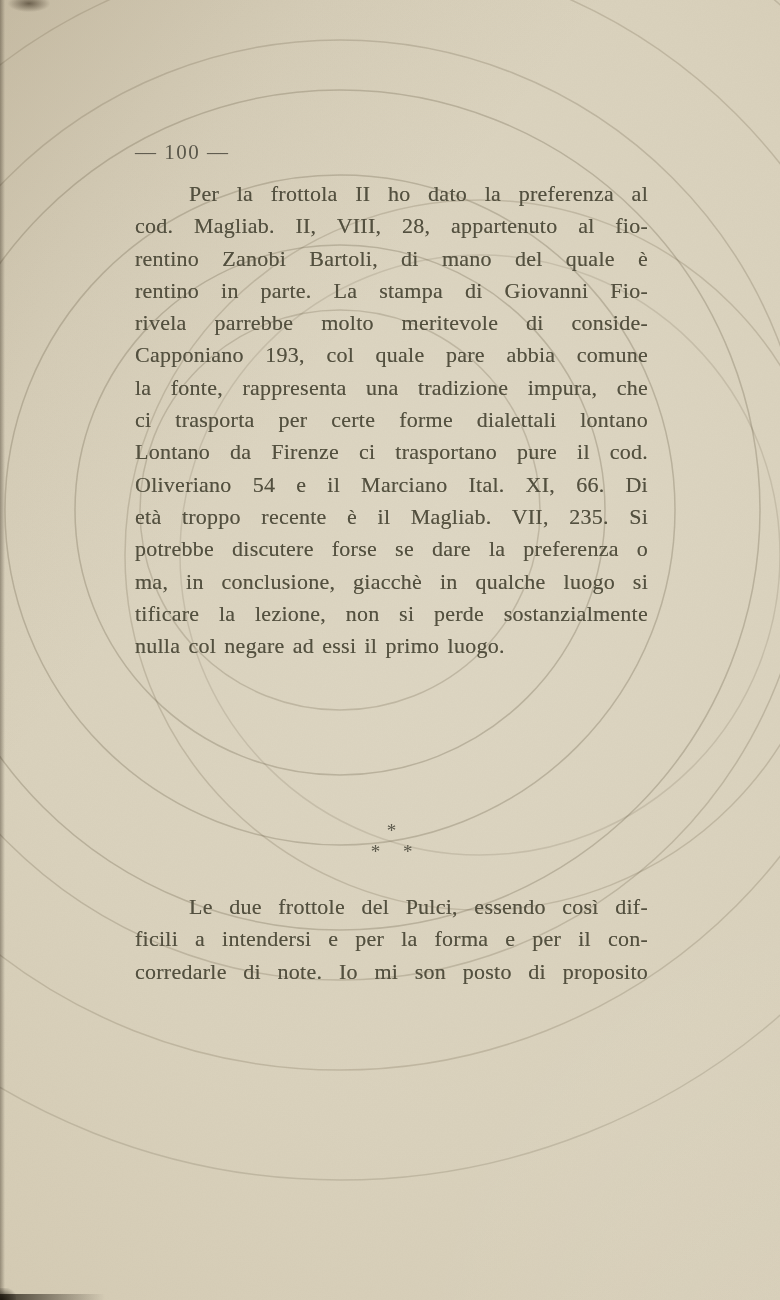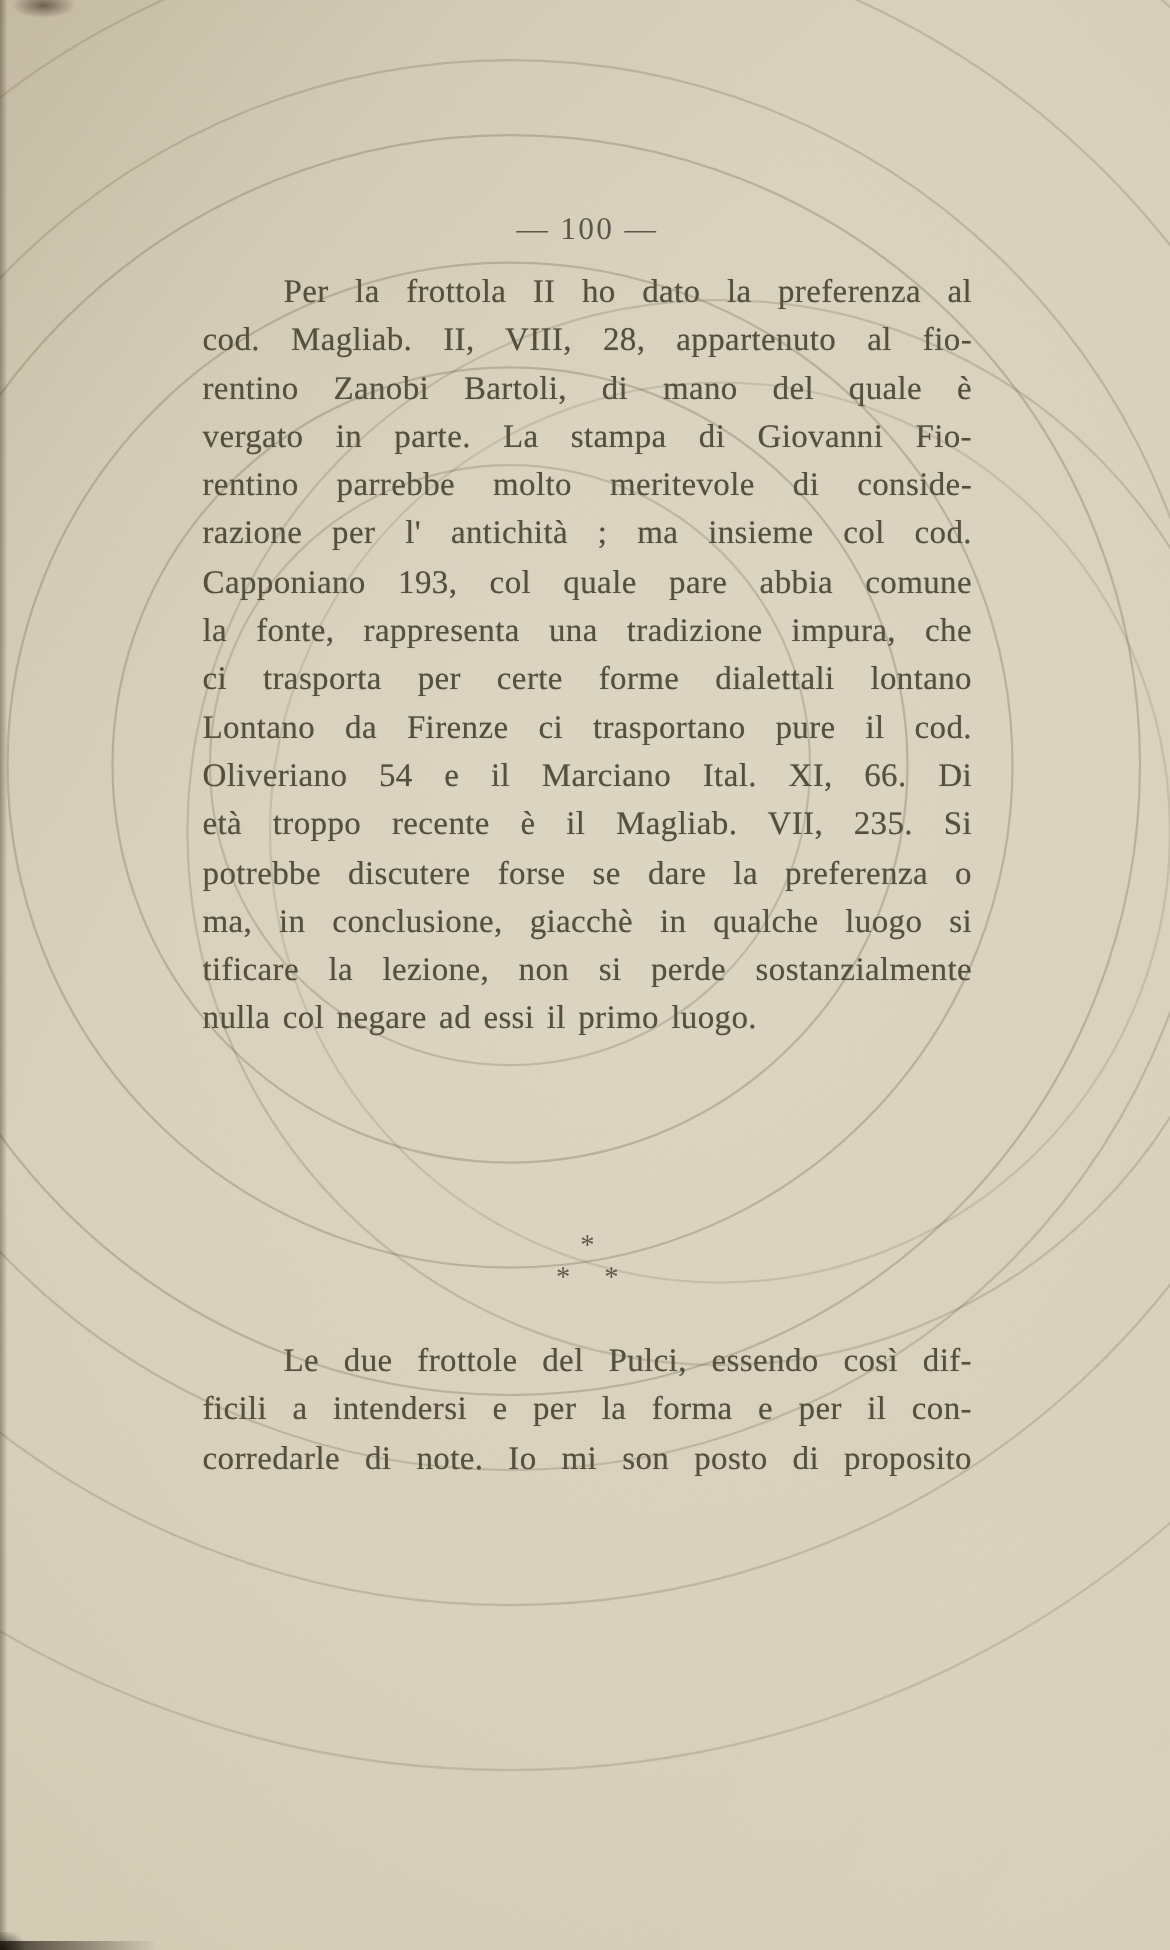--- a/index.html
+++ b/index.html
@@ -57,21 +57,21 @@
     position: absolute;
     left: 0; bottom: 0;
     width: 16px; height: 12px;
     background: radial-gradient(ellipse at 10% 100%, rgba(22,17,9,0.8), rgba(22,17,9,0) 80%);
     z-index: 3;
   }
   .page-number {
     position: absolute;
     left: 135px; top: 140px;
     width: 513px;
-    text-align: center;
+    text-align: left;
     font-size: 21px;
     letter-spacing: 1.5px;
     color: #5a574a;
     z-index: 4;
   }
   .column {
     position: absolute;
     left: 135px;
     width: 513px;
     font-size: 22px;
@@ -140,23 +140,22 @@
   <div class="corner-smudge-tl"></div>
   <div class="edge-bottom-left"></div>
   <div class="corner-bl"></div>
 
   <div class="page-number">— 100 —</div>
 
   <div class="column para-1">
       <div class="tline first">Per la frottola II ho dato la preferenza al</div>
       <div class="tline">cod. Magliab. II, VIII, 28, appartenuto al fio-</div>
       <div class="tline">rentino Zanobi Bartoli, di mano del quale è</div>
-      <div class="tline">vergato in parte. La stampa di Giovanni Fio-</div>
-      <div class="tline">rentino parrebbe molto meritevole di conside-</div>
-      <div class="tline">razione per l' antichità ; ma insieme col cod.</div>
+      <div class="tline">rentino in parte. La stampa di Giovanni Fio-</div>
+      <div class="tline">rivela parrebbe molto meritevole di conside-</div>
       <div class="tline">Capponiano 193, col quale pare abbia comune</div>
       <div class="tline">la fonte, rappresenta una tradizione impura, che</div>
       <div class="tline">ci trasporta per certe forme dialettali lontano</div>
       <div class="tline">Lontano da Firenze ci trasportano pure il cod.</div>
       <div class="tline">Oliveriano 54 e il Marciano Ital. XI, 66. Di</div>
       <div class="tline">età troppo recente è il Magliab. VII, 235. Si</div>
       <div class="tline">potrebbe discutere forse se dare la preferenza o</div>
       <div class="tline">ma, in conclusione, giacchè in qualche luogo si</div>
       <div class="tline">tificare la lezione, non si perde sostanzialmente</div>
       <div class="tline lastline">nulla col negare ad essi il primo luogo.</div>

